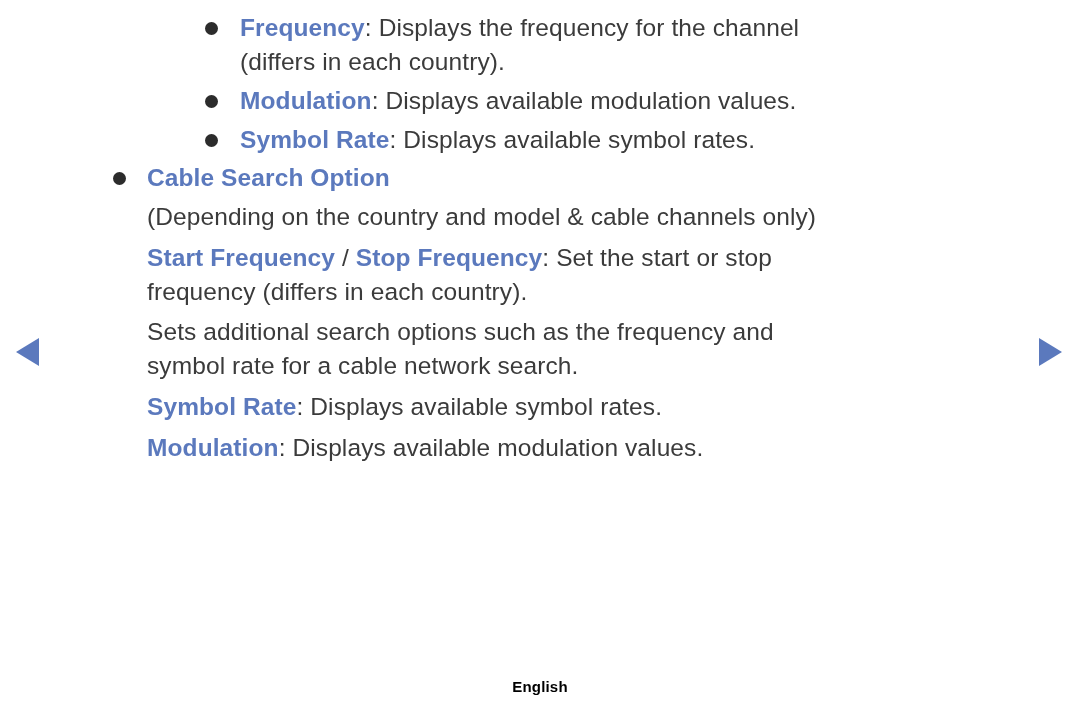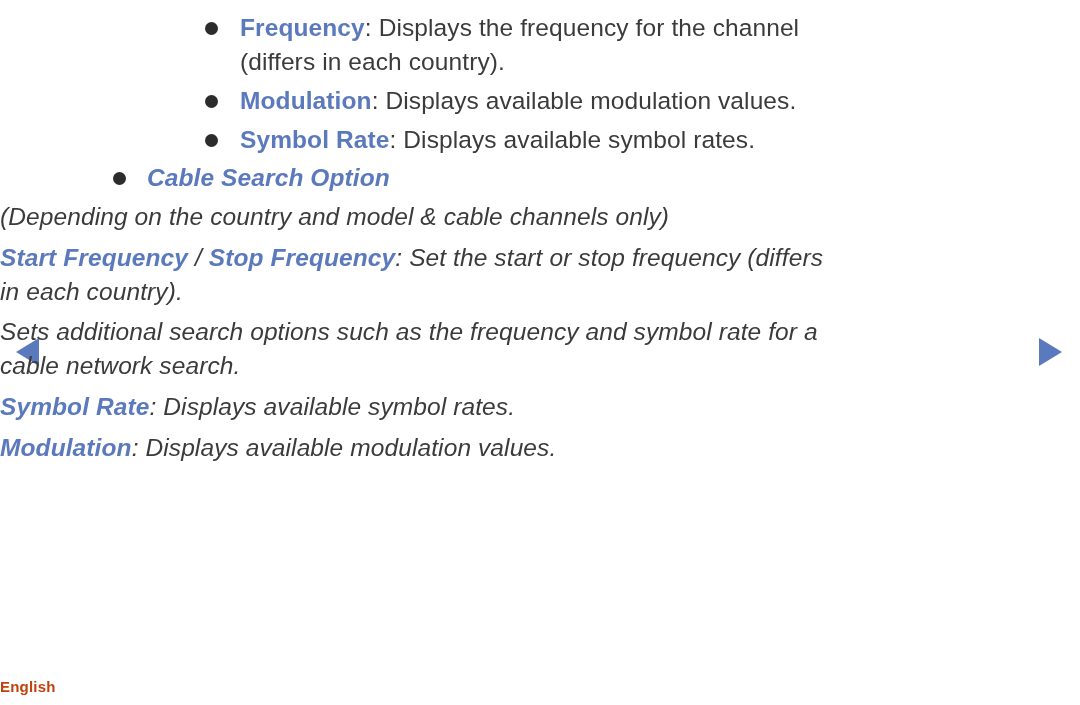--- a/index.html
+++ b/index.html
@@ -86,58 +86,58 @@
     left: 205px;
     top: 11px;
     width: 13px;
     height: 13px;
     border-radius: 50%;
     background: #2c2c2c;
   }
 
   
   .para {
+    padding-left: 147px;
     padding-right: 55px;
-    font-style: italic;
   }
 
   .term {
     color: #5b79bd;
     font-weight: bold;
   }
   .sep {
     color: #3b3b3b;
     font-weight: normal;
   }
   .heading-term {
     color: #5b79bd;
     font-weight: bold;
   }
 
   
   #b-frequency   { margin-top: 11px; }
   #b-modulation  { margin-top: 5px; }
   #b-symbolrate  { margin-top: 5px; }
-  #b-cablesearch { margin-top: 4px; font-style: italic; }
+  #b-cablesearch { margin-top: 4px; }
   #p-depending   { margin-top: 5px; }
   #p-sets        { margin-top: 6px; }
   #p-startstop   { margin-top: 7px; }
   #p-symbolrate2 { margin-top: 7px; }
   #p-modulation2 { margin-top: 7px; }
 
   
   #footer-language {
     position: absolute;
     left: 0;
     right: 0;
     top: 678px;
-    text-align: left;
+    text-align: center;
     font-size: 15px;
     font-weight: bold;
-    color: #c2410c;
+    color: #000000;
     letter-spacing: 0.2px;
   }
 </style>
 </head>
 <body>
 
 <div id="help-page">
 
   <div class="nav-arrow" id="nav-prev"></div>
 

